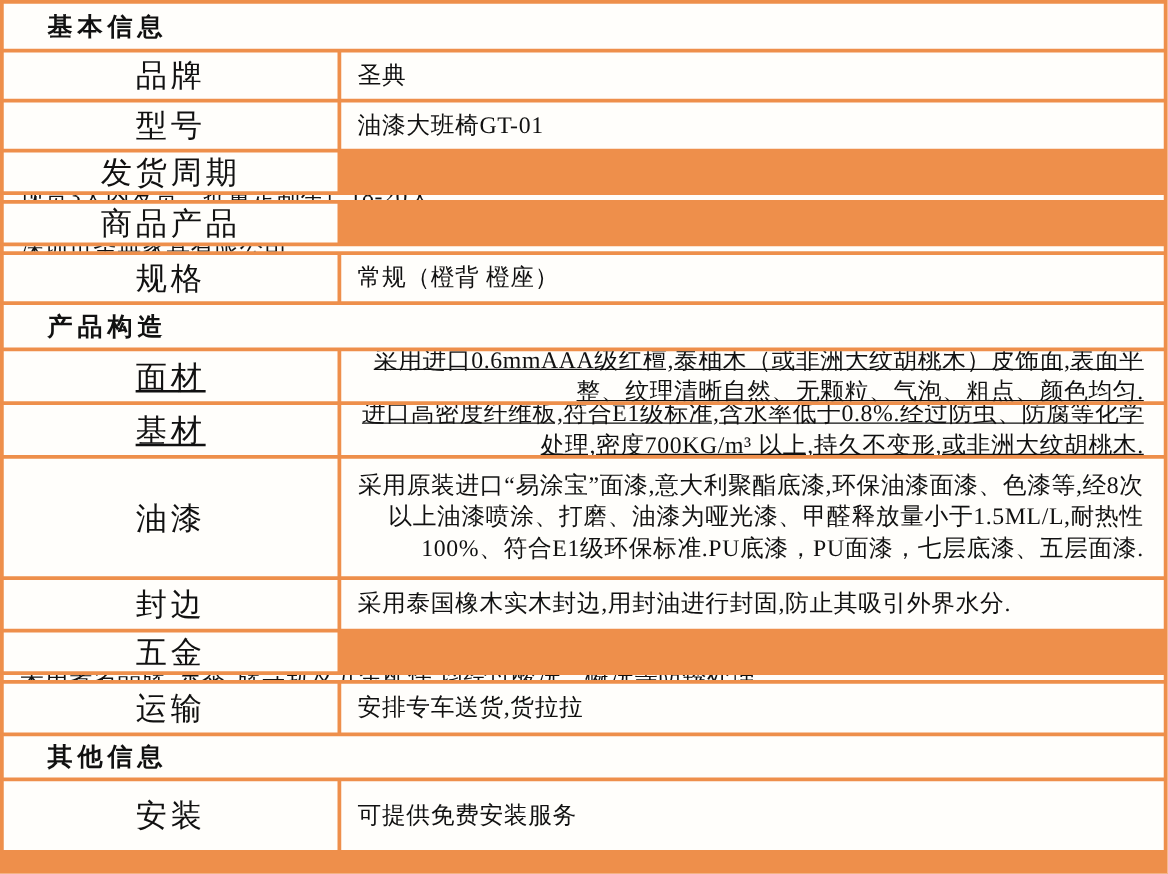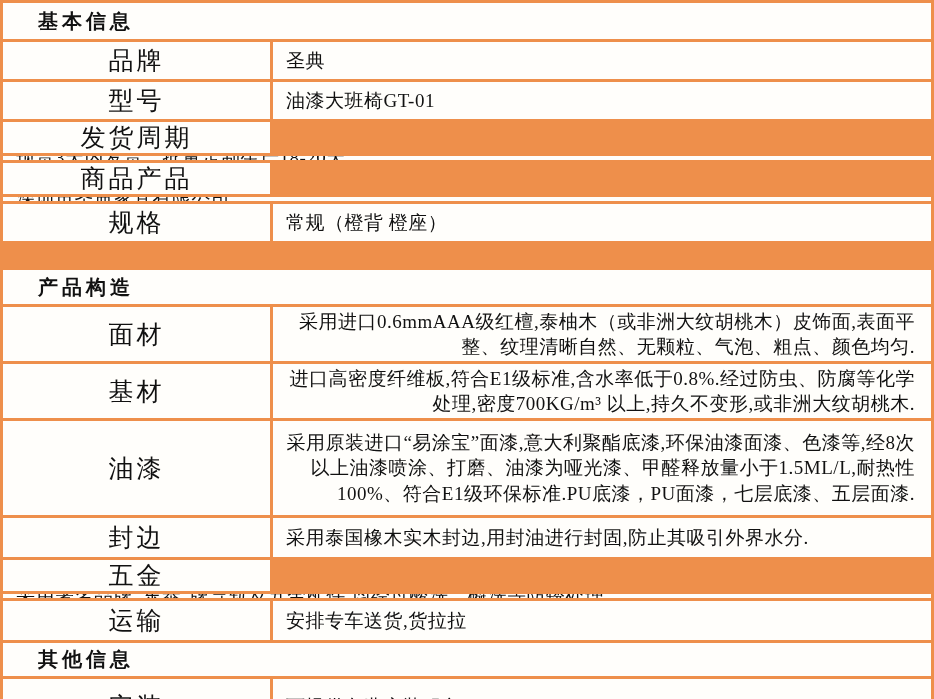--- a/index.html
+++ b/index.html
@@ -50,22 +50,22 @@
     font-size: 19px;
     line-height: 1.32;
     letter-spacing: 0.5px;
     padding: 2px 16px 2px 13px;
   }
   
   .h-sec1  { height: 36px; }
   .h-37    { height: 37px; }
   .h-38    { height: 38px; flex-direction: column; }
   .h-39    { height: 39px; }
-  .h-sec2  { height: 34px; margin-top: 26px; }
-  .h-two   { height: 54px; }
+  .h-sec2  { height: 34px; }
+  .h-two   { height: 40px; text-decoration: underline; }
   .h-four  { height: 94px; }
   .h-sec3  { height: 33px; }
   .h-last  { height: 55px; }
 </style>
 </head>
 <body>
 
 <div class="spec-table">
 
   <div class="row h-sec1">

